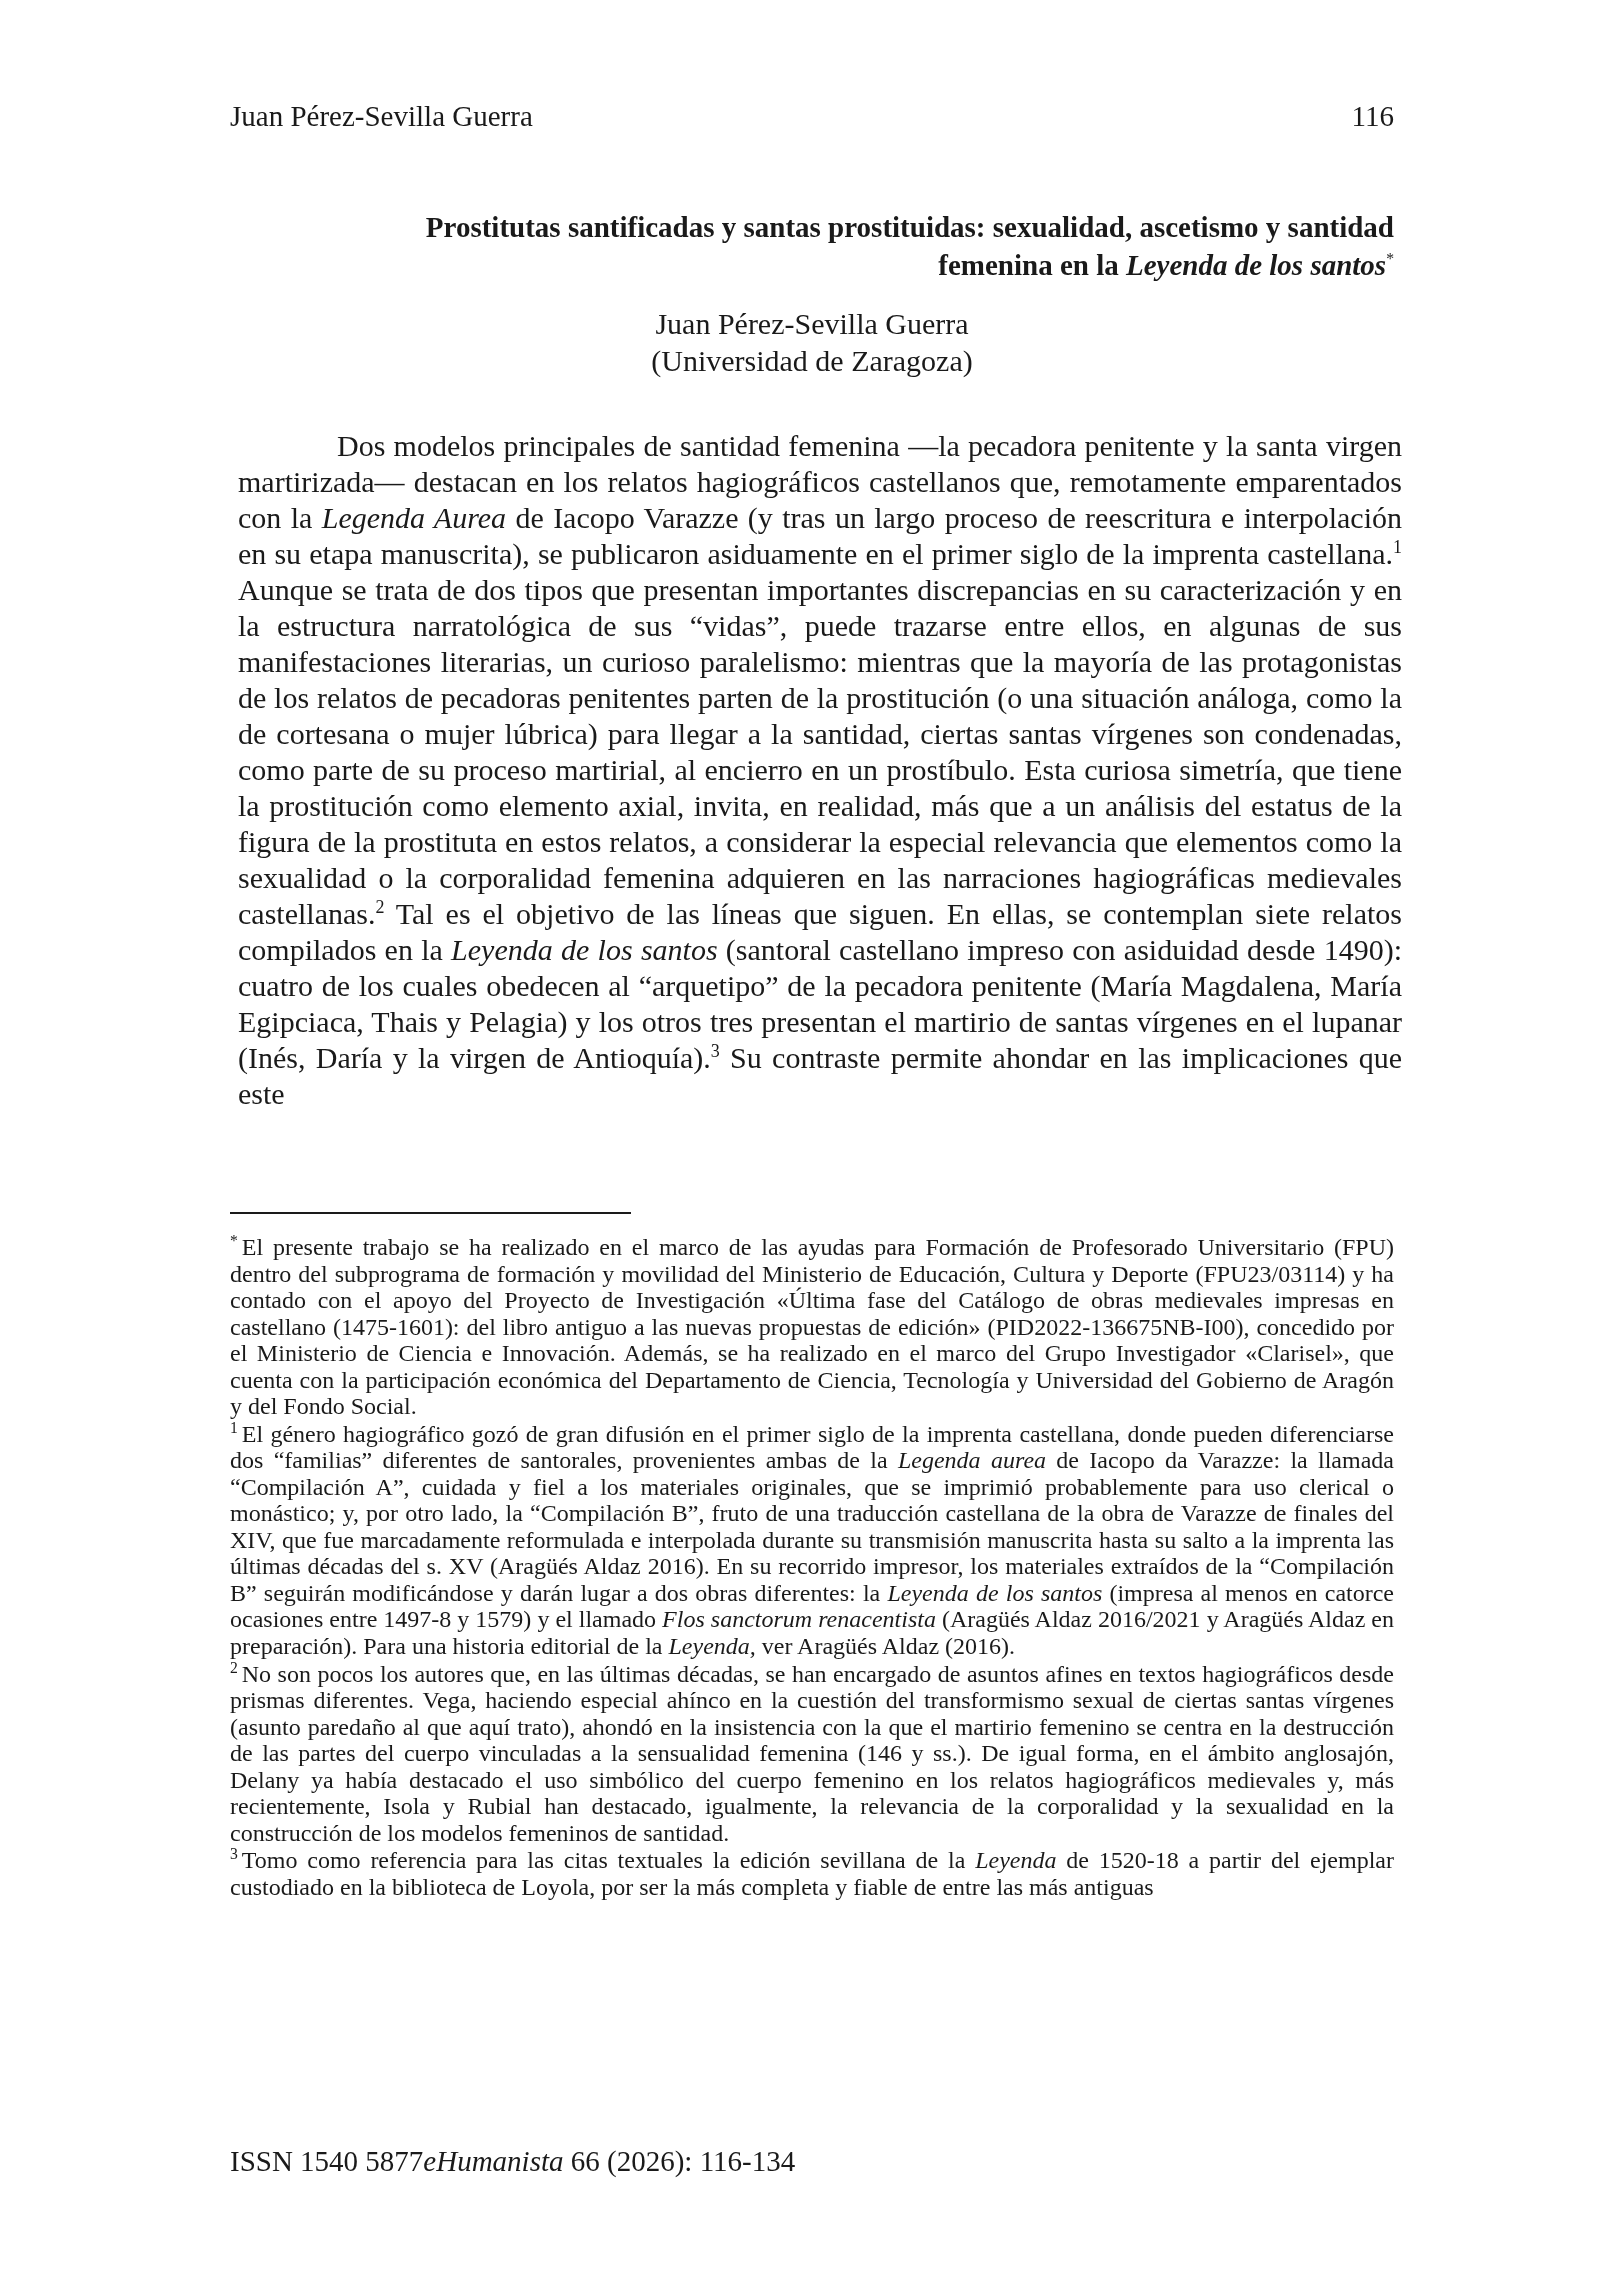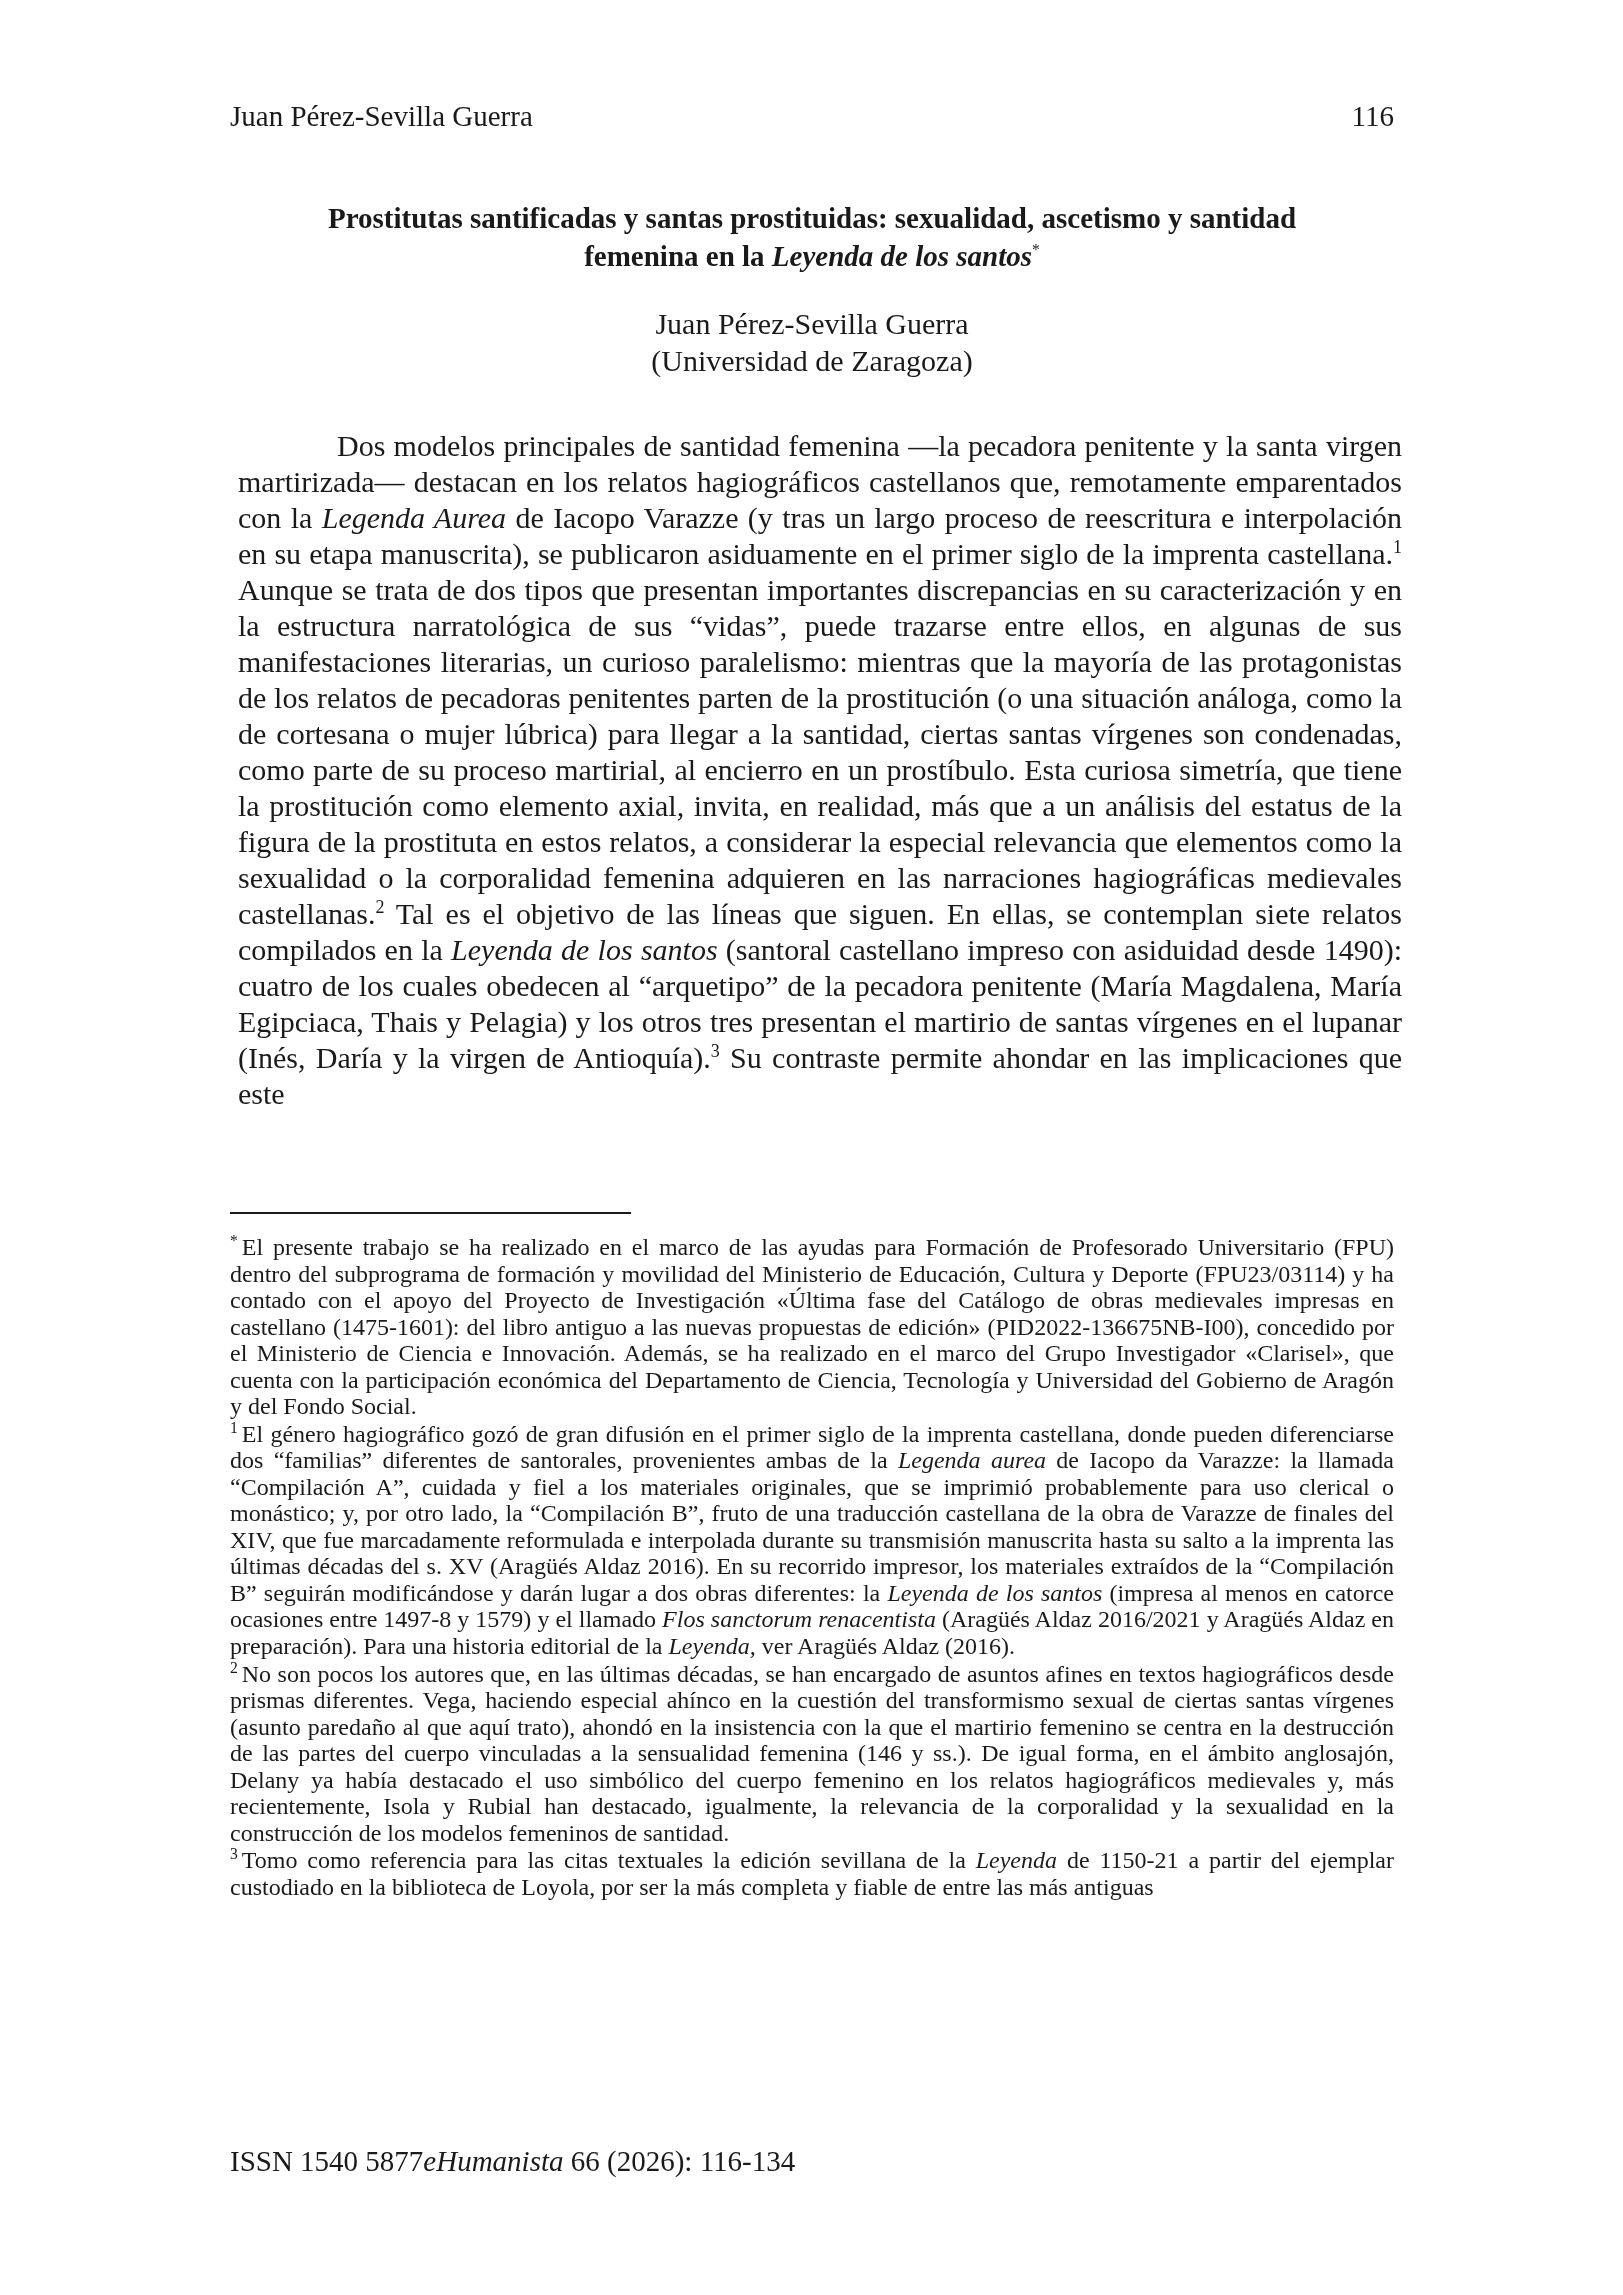--- a/index.html
+++ b/index.html
@@ -18,22 +18,22 @@
       top: 97px;
       display: flex;
       justify-content: space-between;
       font-size: 29px;
       line-height: 39px;
     }
     .title-block {
       position: absolute;
       left: 230px;
       width: 1164px;
-      top: 199px;
-      text-align: center;
+      top: 208px;
+      text-align: right;
       font-weight: bold;
       font-size: 29px;
       line-height: 38px;
     }
     .title-block sup { font-size: 15.7px; font-weight: normal; vertical-align: super; line-height: 0; }
     .author-block {
       position: absolute;
       left: 230px;
       width: 1164px;
       top: 305px;
@@ -109,20 +109,20 @@
 
 <div class="fn-rule"></div>
 
 <div class="footnotes">
   <p class="fn"><span class="marker">*</span><span>El presente trabajo se ha realizado en el marco de las ayudas para Formación de Profesorado Universitario (FPU) dentro del subprograma de formación y movilidad del Ministerio de Educación, Cultura y Deporte (FPU23/03114) y ha contado con el apoyo del Proyecto de Investigación «Última fase del Catálogo de obras medievales impresas en castellano (1475-1601): del libro antiguo a las nuevas propuestas de edición» (PID2022-136675NB-I00), concedido por el Ministerio de Ciencia e Innovación. Además, se ha realizado en el marco del Grupo Investigador «Clarisel», que cuenta con la participación económica del Departamento de Ciencia, Tecnología y Universidad del Gobierno de Aragón y del Fondo Social.</span></p>
 
   <p class="fn"><span class="marker">1</span><span>El género hagiográfico gozó de gran difusión en el primer siglo de la imprenta castellana, donde pueden diferenciarse dos “familias” diferentes de santorales, provenientes ambas de la </span><i>Legenda aurea</i><span> de Iacopo da Varazze: la llamada “Compilación A”, cuidada y fiel a los materiales originales, que se imprimió probablemente para uso clerical o monástico; y, por otro lado, la “Compilación B”, fruto de una traducción castellana de la obra de Varazze de finales del XIV, que fue marcadamente reformulada e interpolada durante su transmisión manuscrita hasta su salto a la imprenta las últimas décadas del s. XV (Aragüés Aldaz 2016). En su recorrido impresor, los materiales extraídos de la “Compilación B” seguirán modificándose y darán lugar a dos obras diferentes: la </span><i>Leyenda de los santos</i><span> (impresa al menos en catorce ocasiones entre 1497-8 y 1579) y el llamado </span><i>Flos sanctorum renacentista</i><span> (Aragüés Aldaz 2016/2021 y Aragüés Aldaz en preparación). Para una historia editorial de la </span><i>Leyenda,</i><span> ver Aragüés Aldaz (2016).</span></p>
 
   <p class="fn"><span class="marker">2</span><span>No son pocos los autores que, en las últimas décadas, se han encargado de asuntos afines en textos hagiográficos desde prismas diferentes. Vega, haciendo especial ahínco en la cuestión del transformismo sexual de ciertas santas vírgenes (asunto paredaño al que aquí trato), ahondó en la insistencia con la que el martirio femenino se centra en la destrucción de las partes del cuerpo vinculadas a la sensualidad femenina (146 y ss.). De igual forma, en el ámbito anglosajón, Delany ya había destacado el uso simbólico del cuerpo femenino en los relatos hagiográficos medievales y, más recientemente, Isola y Rubial han destacado, igualmente, la relevancia de la corporalidad y la sexualidad en la construcción de los modelos femeninos de santidad.</span></p>
 
-  <p class="fn"><span class="marker">3</span><span>Tomo como referencia para las citas textuales la edición sevillana de la </span><i>Leyenda</i><span> de 1150-21 a partir del ejemplar custodiado en la biblioteca de Loyola, por ser la más completa y fiable de entre las más antiguas</span></p>
+  <p class="fn"><span class="marker">3</span><span>Tomo como referencia para las citas textuales la edición sevillana de la </span><i>Leyenda</i><span> de 1520-18 a partir del ejemplar custodiado en la biblioteca de Loyola, por ser la más completa y fiable de entre las más antiguas</span></p>
 </div>
 
 <div class="page-footer">
   <span>ISSN 1540 5877</span>
   <span><i>eHumanista</i><span> 66 (2026): 116-134</span></span>
 </div>
 
 
 </body></html>

